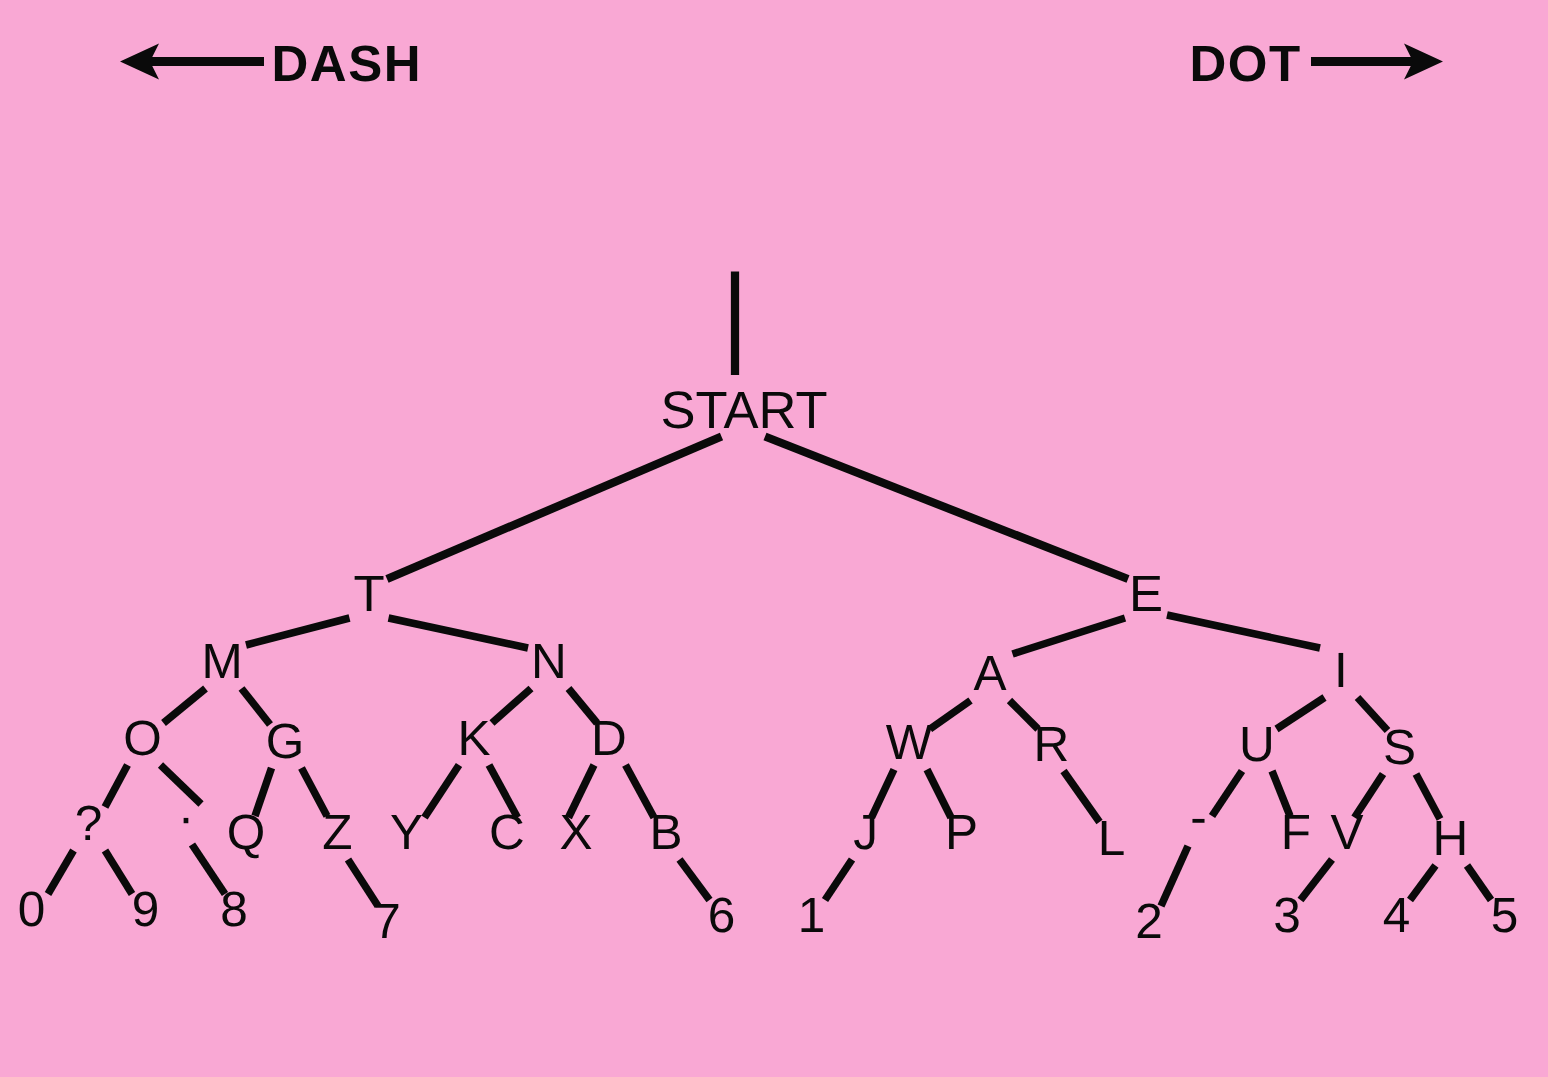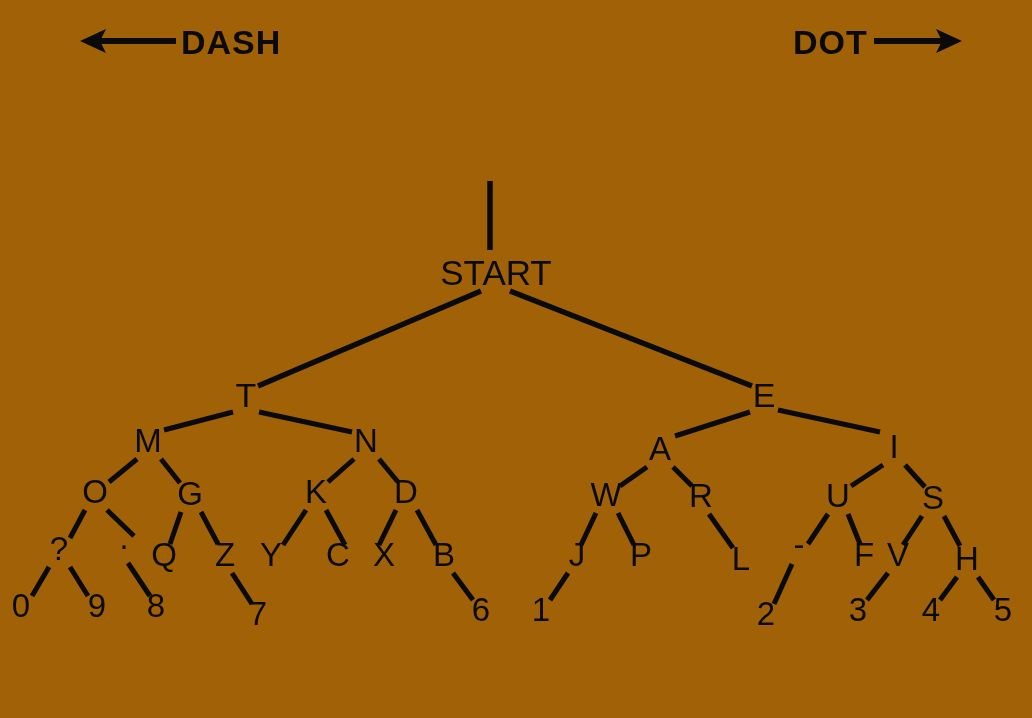--- a/index.html
+++ b/index.html
@@ -11,21 +11,21 @@
     width: 1032px;
     height: 718px;
     font-family: "Liberation Sans", sans-serif;
     overflow: hidden;
     position: relative;
   }
   #stage {
     position: relative;
     width: 1032px;
     height: 718px;
-    background: #a16207;
+    background: #f9a8d4;
   }
   svg#tree {
     position: absolute;
     left: 0;
     top: 0;
     width: 1032px;
     height: 718px;
     display: block;
   }
   .edge {

